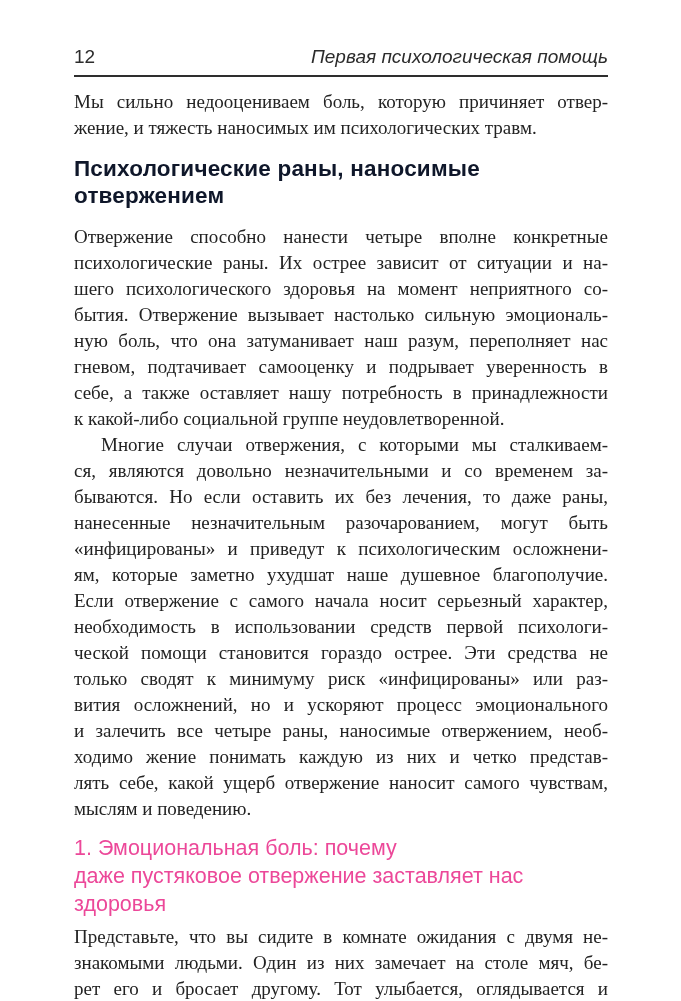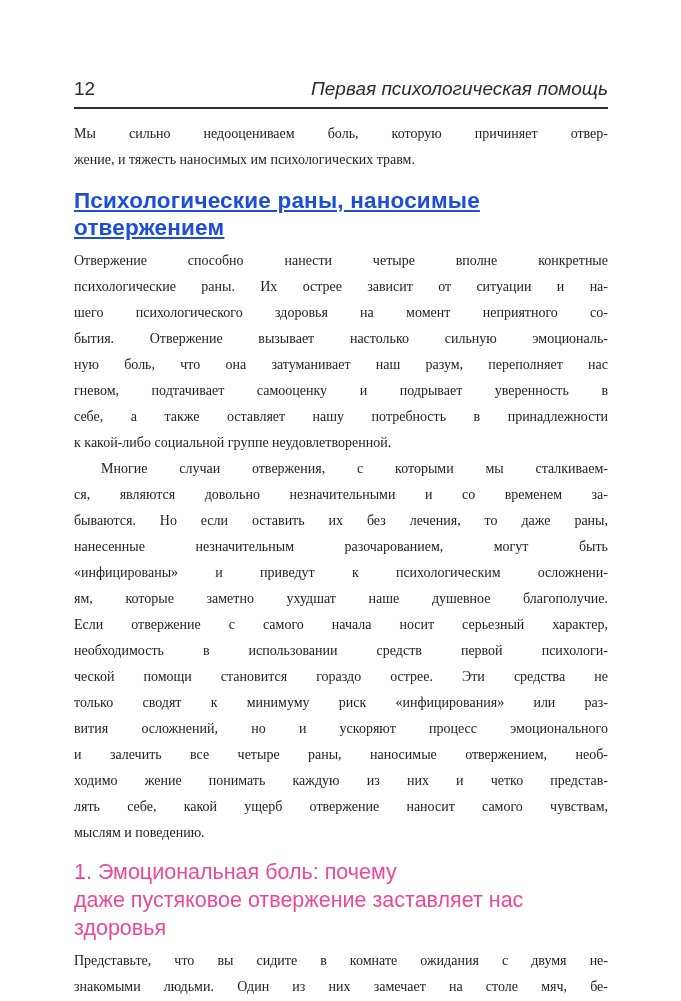--- a/index.html
+++ b/index.html
@@ -21,47 +21,46 @@
   }
   .page-header {
     display: flex;
     justify-content: space-between;
     align-items: baseline;
     font-family: "Liberation Sans", sans-serif;
     font-size: 19px;
     line-height: 22px;
     color: #2c2c2c;
   }
-  .running-head { font-style: italic; margin-top: 32px; }
+  .running-head { font-style: italic; }
   .header-rule {
     border: none;
     border-bottom: 2px solid #2e2e2e;
     margin: 7px 0 0 0;
   }
   .para {
-    font-size: 14px;
+    font-size: 19px;
     line-height: 26px;
     color: #232323;
   }
   .para-intro { margin-top: 12px; }
   .line {
     text-align: justify;
     text-align-last: justify;
   }
   .line.last { text-align-last: left; }
   .indent-first .line:first-child { text-indent: 27px; }
   .section-heading {
     font-family: "Liberation Sans", sans-serif;
     font-weight: 700;
     font-size: 22.5px;
     line-height: 27px;
     letter-spacing: 0.2px;
-    color: #1d4ed8;
-    margin: 14px 0 7px 0;
-    text-decoration: underline;
+    color: #0f172a;
+    margin: 14px 0 15px 0;
   }
   .subsection-heading {
     font-family: "Liberation Sans", sans-serif;
     font-weight: 400;
     font-size: 21.5px;
     line-height: 28px;
     color: #ec4899;
     margin: 12px 0 6px 0;
   }
 </style>
@@ -98,21 +97,21 @@
   <div class="para indent-first">
       <div class="line">Многие случаи отвержения, с которыми мы сталкиваем-</div>
       <div class="line">ся, являются довольно незначительными и со временем за-</div>
       <div class="line">бываются. Но если оставить их без лечения, то даже раны,</div>
       <div class="line">нанесенные незначительным разочарованием, могут быть</div>
       <div class="line">«инфицированы» и приведут к психологическим осложнени-</div>
       <div class="line">ям, которые заметно ухудшат наше душевное благополучие.</div>
       <div class="line">Если отвержение с самого начала носит серьезный характер,</div>
       <div class="line">необходимость в использовании средств первой психологи-</div>
       <div class="line">ческой помощи становится гораздо острее. Эти средства не</div>
-      <div class="line">только сводят к минимуму риск «инфицирования» или раз-</div>
+      <div class="line">только сводят к минимуму риск «инфицированы» или раз-</div>
       <div class="line">вития осложнений, но и ускоряют процесс эмоционального</div>
       <div class="line">и залечить все четыре раны, наносимые отвержением, необ-</div>
       <div class="line">ходимо жение понимать каждую из них и четко представ-</div>
       <div class="line">лять себе, какой ущерб отвержение наносит самого чувствам,</div>
       <div class="line last">мыслям и поведению.</div>
     </div>
 
   <div class="subsection-heading">
     <div>1. Эмоциональная боль: почему</div>
     <div>даже пустяковое отвержение заставляет нас здоровья</div>

